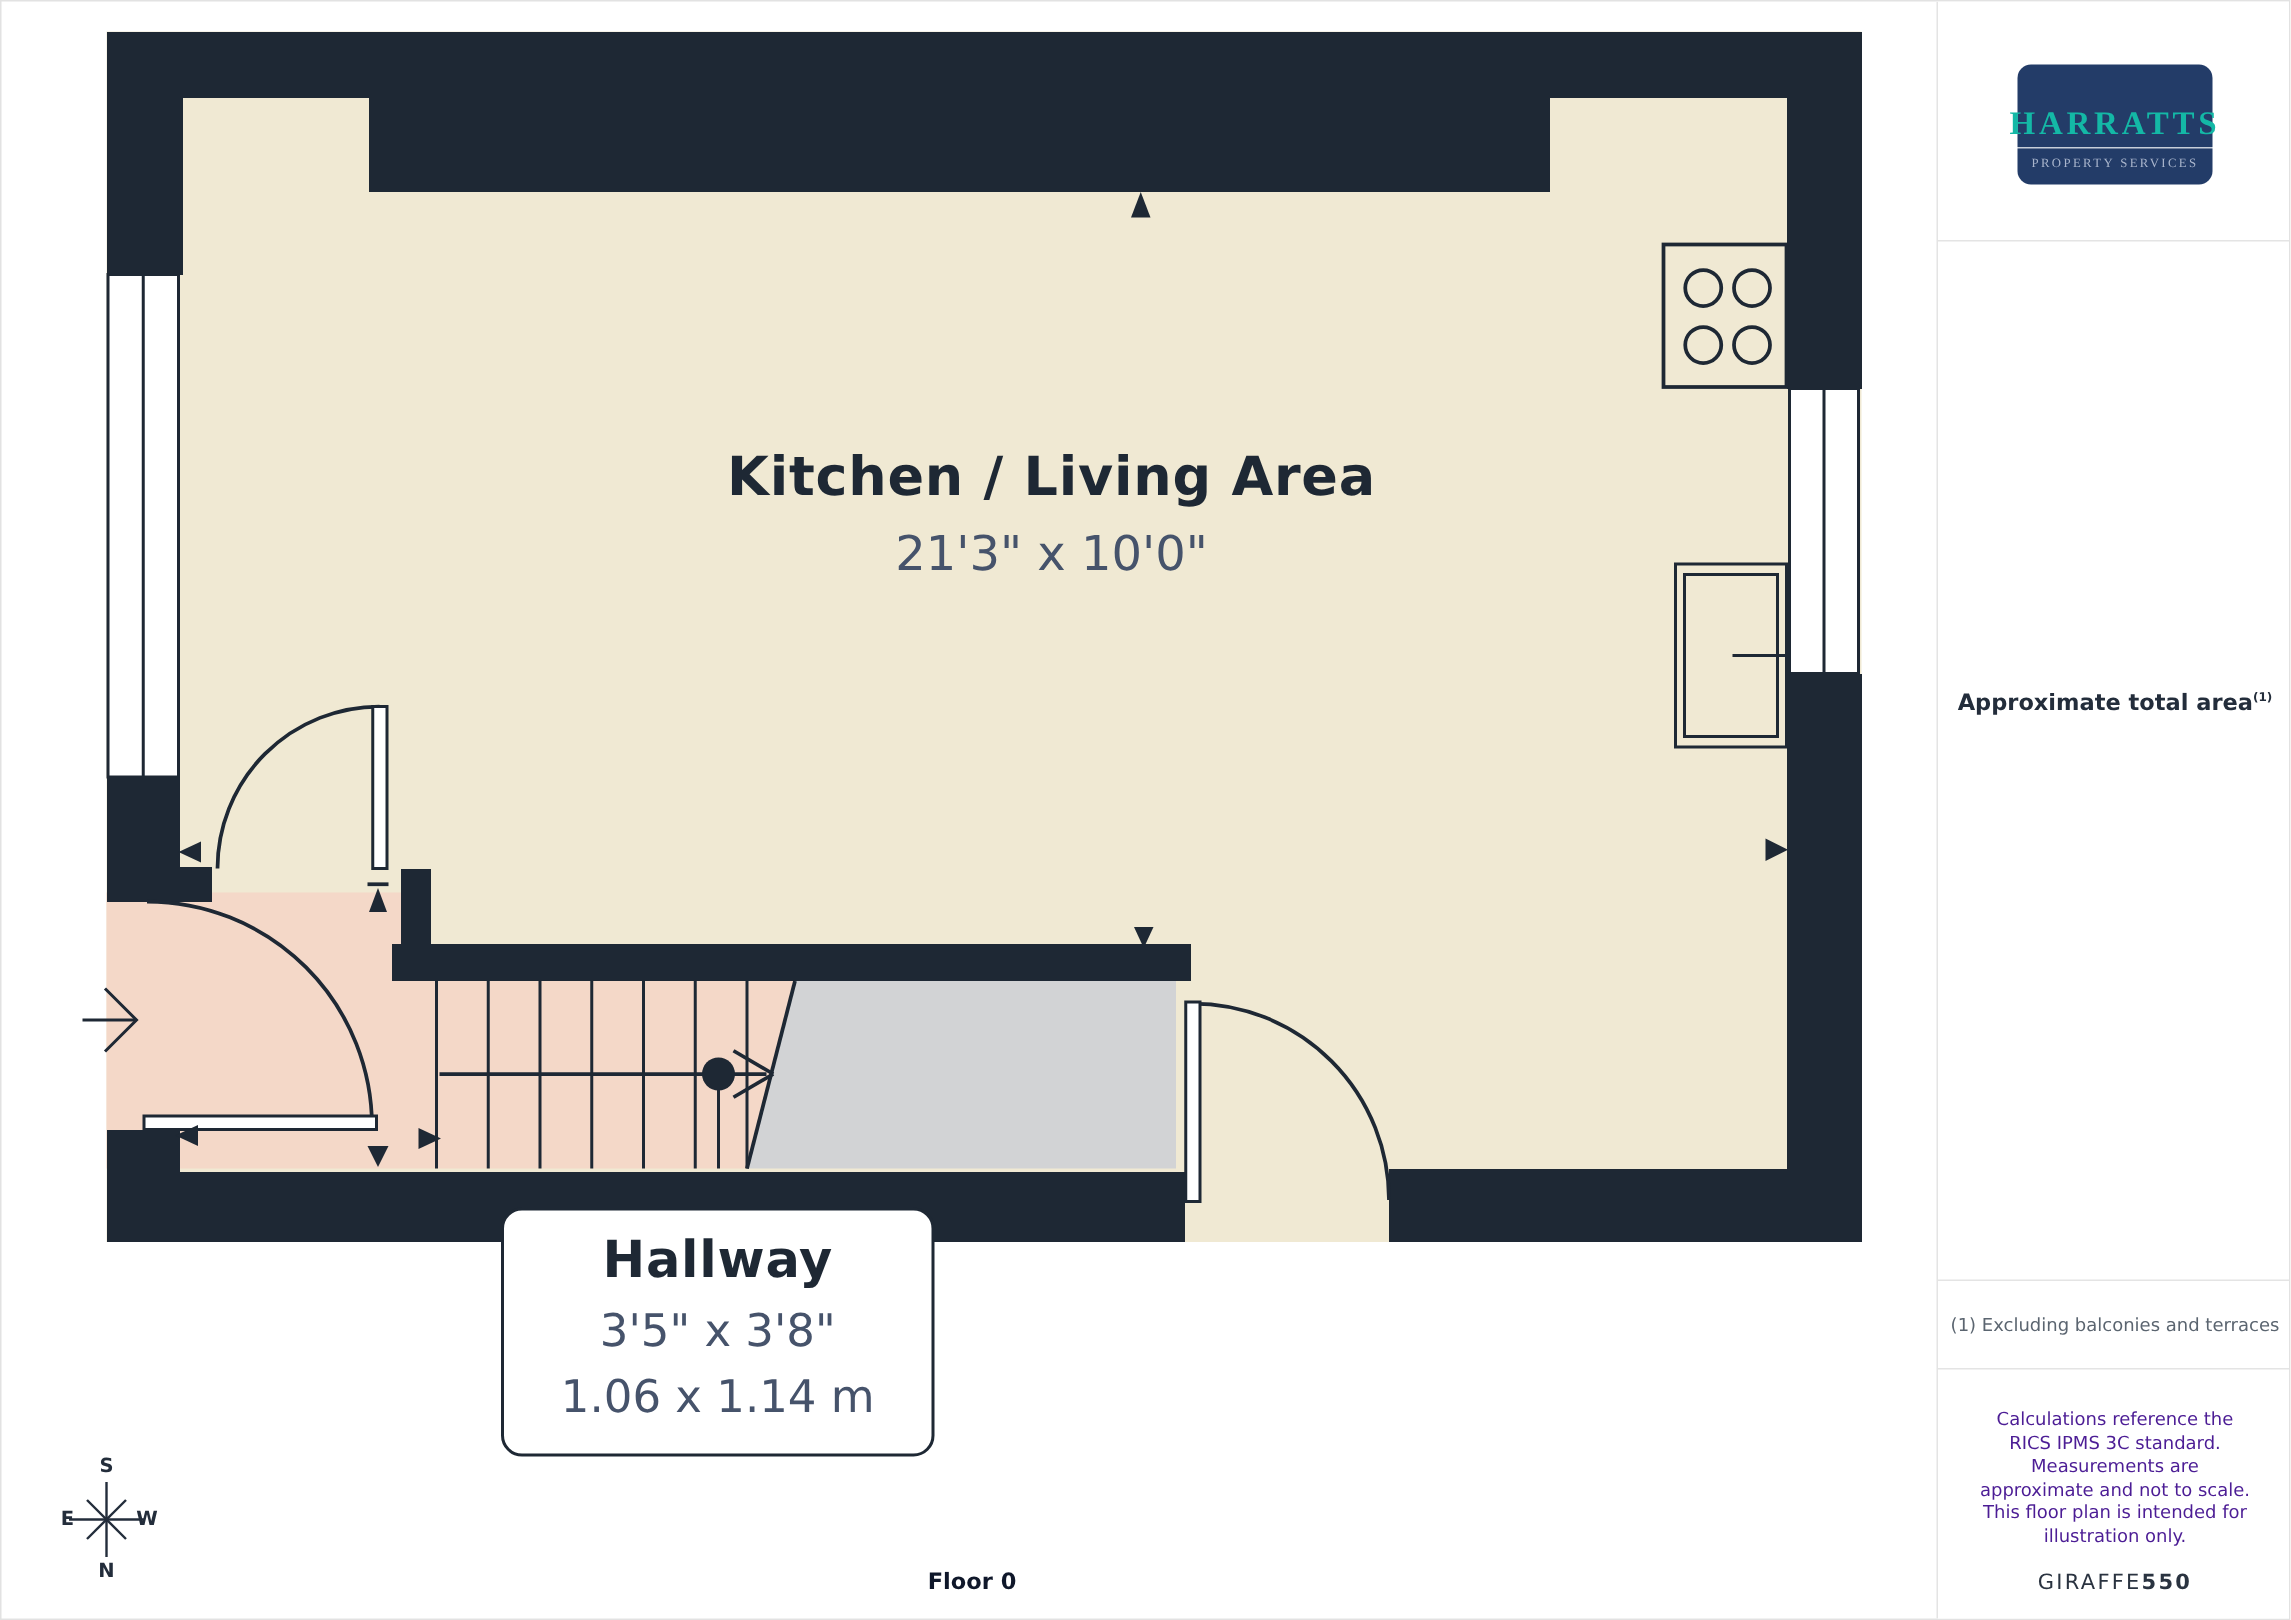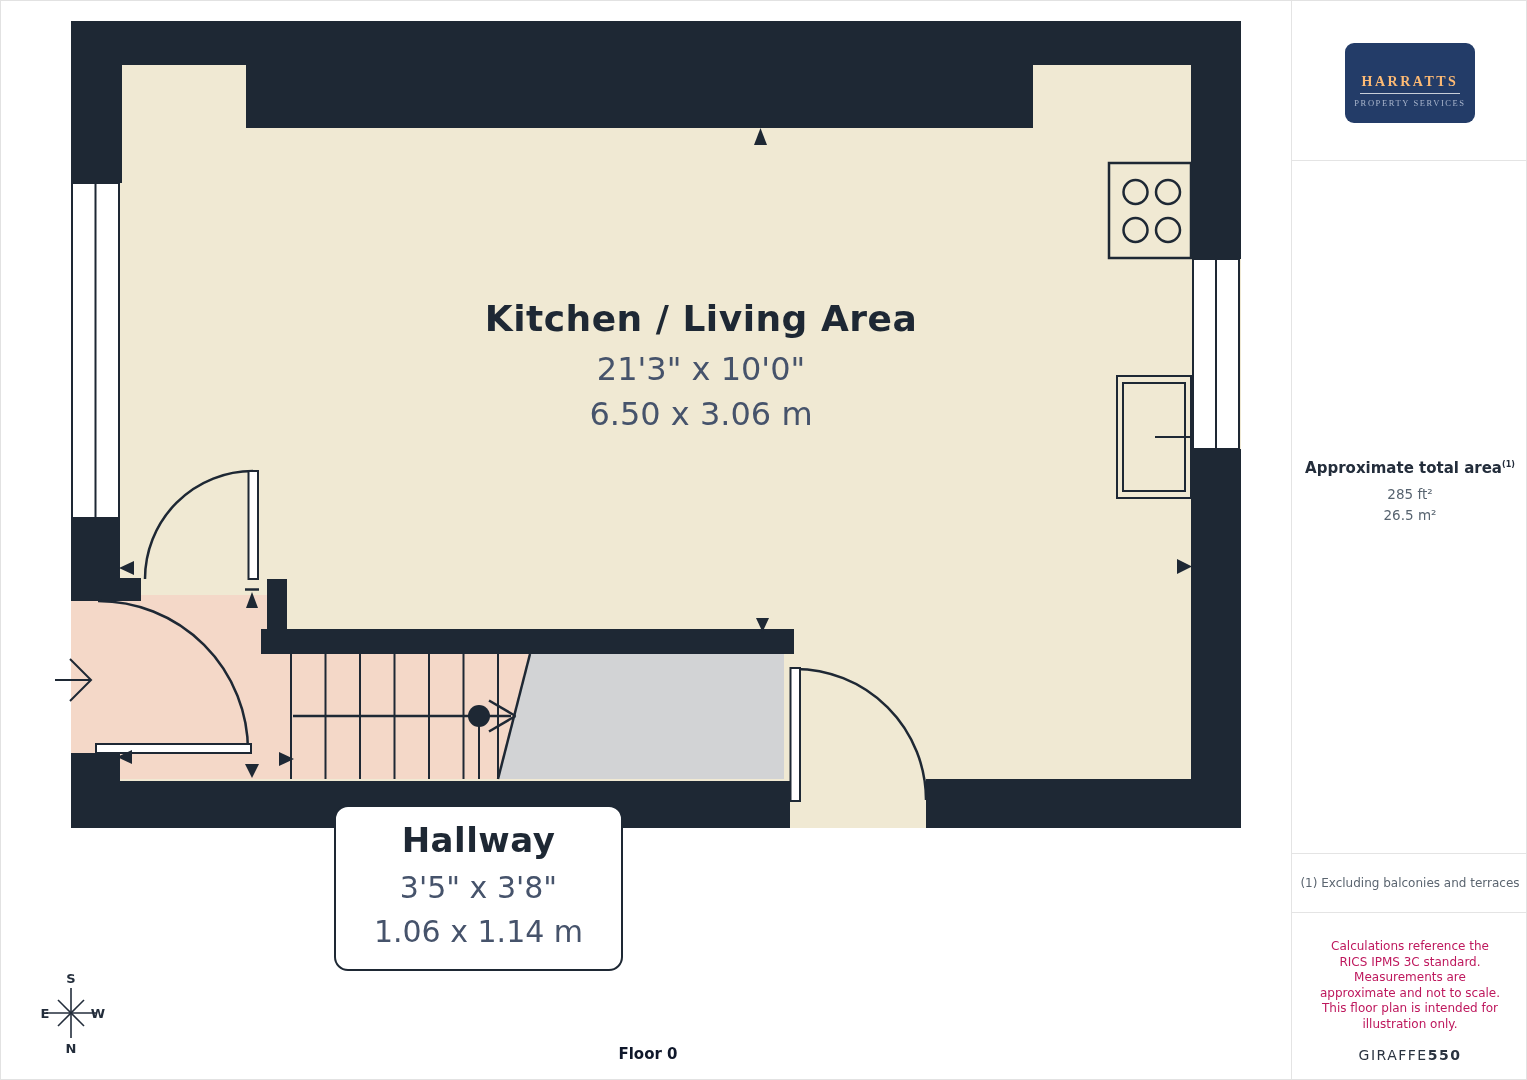--- a/index.html
+++ b/index.html
@@ -40,38 +40,38 @@
     position:absolute;left:1290px;top:0;width:237px;height:1080px;box-sizing:border-box;
     border-left:1px solid #e4e4e4;background:#fff;display:flex;flex-direction:column;
   }
   .sb-logo-section{height:160px;box-sizing:border-box;border-bottom:1px solid #e4e4e4;}
   .logo-box{
     width:130px;height:80px;margin:42px auto 0;background:#233c68;border-radius:9px;
     display:flex;flex-direction:column;align-items:center;justify-content:center;
     font-family:"Liberation Serif","DejaVu Serif",serif;
   }
   .logo-name{
-    color:#fdba74;font-weight:bold;font-size:14px;letter-spacing:2.5px;
+    color:#14b8a6;font-weight:bold;font-size:22px;letter-spacing:2.5px;
     border-bottom:1px solid rgba(255,255,255,.75);padding:0 2px 3px;margin-top:16px;
   }
   .logo-tagline{color:#a9b5cc;font-size:8.5px;letter-spacing:1.6px;margin-top:4px;}
 
   .sb-main-section{height:693px;box-sizing:border-box;border-bottom:1px solid #e4e4e4;}
   .area-block{margin-top:298px;text-align:center;}
   .area-heading{font-size:15px;font-weight:bold;color:#232d3b;}
   .area-heading sup{font-size:8px;}
   .area-values{margin-top:7px;font-size:13.5px;color:#57636f;line-height:21px;}
 
   .sb-footnote-section{
     height:59px;box-sizing:border-box;border-bottom:1px solid #e4e4e4;
     display:flex;align-items:center;justify-content:center;
     font-size:12px;color:#5b6570;
   }
   .sb-disclaimer-section{flex:1;text-align:center;padding:26px 24px 0;box-sizing:border-box;}
-  .disclaimer-text{font-size:12px;line-height:15.5px;color:#be185d;}
+  .disclaimer-text{font-size:12px;line-height:15.5px;color:#4c1d95;}
   .brand-line{margin-top:15px;font-size:14px;letter-spacing:1.5px;color:#2a3340;}
   .brand-line .bold{font-weight:bold;}
 </style>
 </head>
 <body>
 
 <div class="page">
 
   <div class="plan-area">
 
@@ -182,21 +182,20 @@
         <line x1="45" y1="1012" x2="95" y2="1012"></line>
         <line x1="57" y1="999" x2="83" y2="1025"></line>
         <line x1="57" y1="1025" x2="83" y2="999"></line>
       </g>
     </svg>
 
     <div class="room-label kitchen-label">
       <div class="room-title">Kitchen / Living Area</div>
       <div class="room-dims">
         <div>21'3" x 10'0"</div>
-        <div>6.50 x 3.06 m</div>
       </div>
     </div>
 
     <div class="hallway-box">
       <div class="room-title">Hallway</div>
       <div class="room-dims">
         <div>3'5" x 3'8"</div>
         <div>1.06 x 1.14 m</div>
       </div>
     </div>
@@ -214,24 +213,20 @@
     <div class="sb-logo-section">
       <div class="logo-box">
         <div class="logo-name">HARRATTS</div>
         <div class="logo-tagline">PROPERTY SERVICES</div>
       </div>
     </div>
 
     <div class="sb-main-section">
       <div class="area-block">
         <div class="area-heading"><span>Approximate total area</span><sup>(1)</sup></div>
-        <div class="area-values">
-          <div>285 ft²</div>
-          <div>26.5 m²</div>
-        </div>
       </div>
     </div>
 
     <div class="sb-footnote-section">
       <span>(1) Excluding balconies and terraces</span>
     </div>
 
     <div class="sb-disclaimer-section">
       <div class="disclaimer-text">Calculations reference the RICS IPMS 3C standard. Measurements are approximate and not to scale. This floor plan is intended for illustration only.</div>
       <div class="brand-line"><span>GIRAFFE</span><span class="bold">550</span></div>

